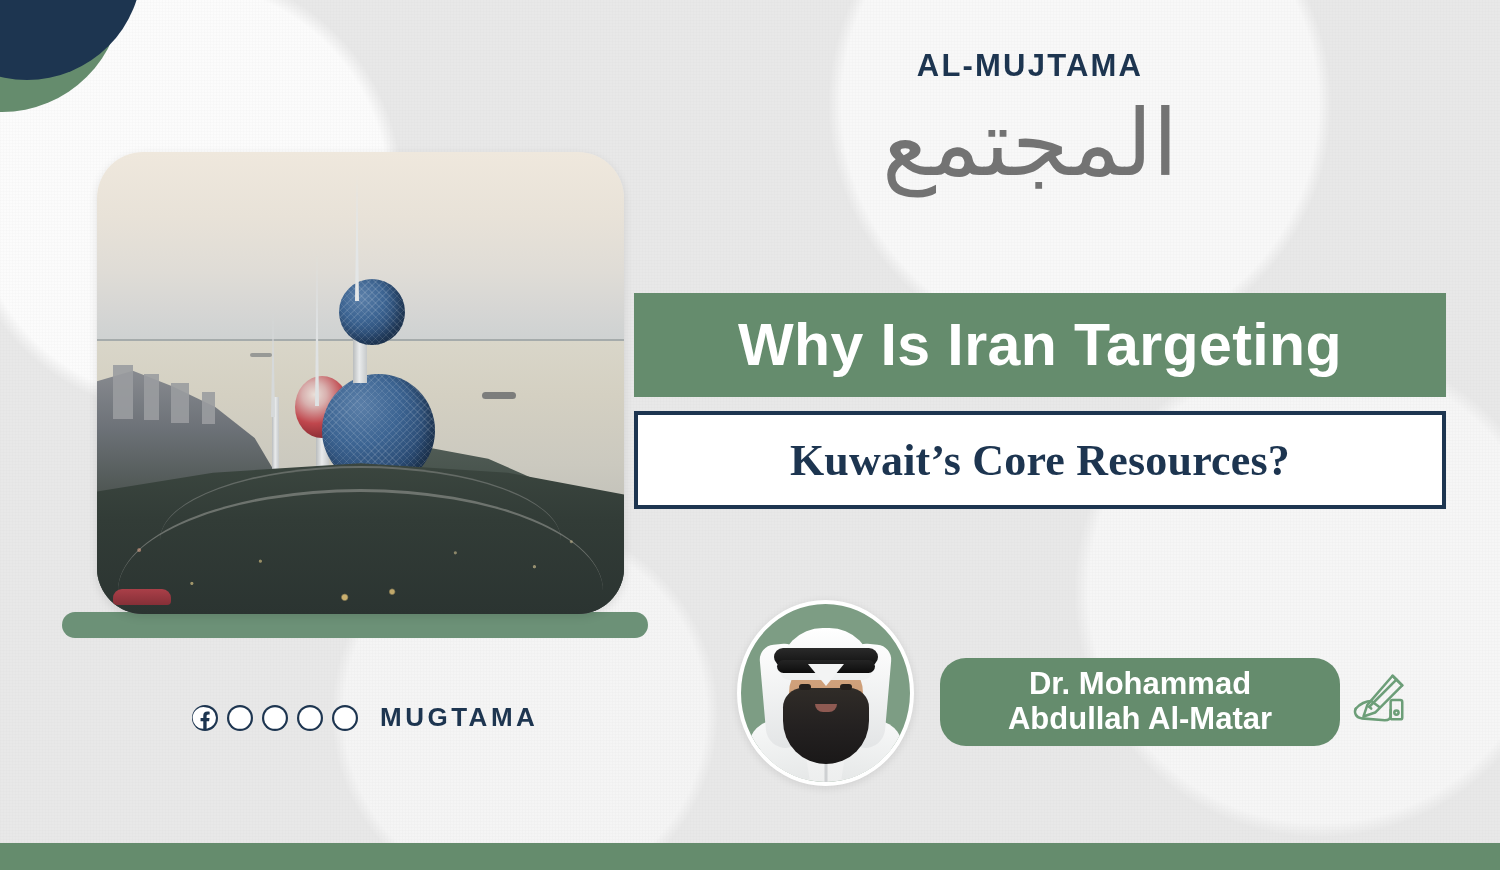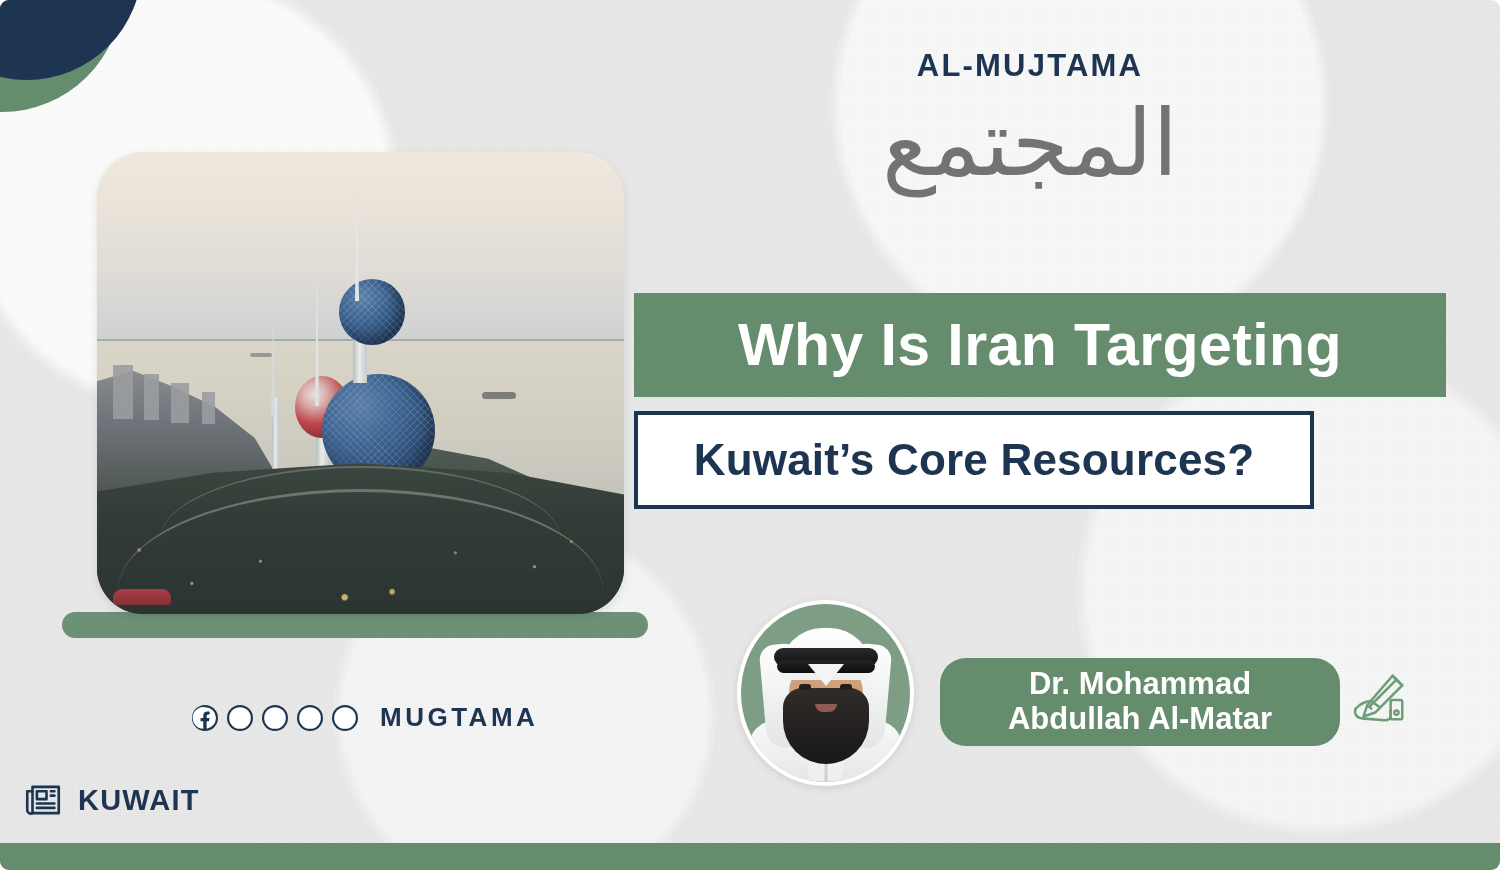--- a/index.html
+++ b/index.html
@@ -9,21 +9,20 @@
     width:1500px; height:870px;
     overflow:hidden;
     font-family:"Liberation Sans", sans-serif;
   }
 
   #poster {
     position:relative;
     width:1500px; height:870px;
     background:#e9e9e9;
     overflow:hidden;
-    border-radius:9px;
   }
 
   
   .texture {
     position:absolute; inset:0;
     background-color:#e8e8e8;
     background-image:
       radial-gradient(circle at 12% 22%, rgba(255,255,255,.85) 0 14%, transparent 15%),
       radial-gradient(circle at 72% 12%, rgba(255,255,255,.7) 0 18%, transparent 19%),
       radial-gradient(circle at 88% 68%, rgba(255,255,255,.6) 0 16%, transparent 17%),
@@ -184,24 +183,24 @@
     position:absolute; left:634px; top:293px;
     width:812px; height:104px;
     background:#658c6d;
     display:flex; align-items:center; justify-content:center;
   }
   .title-green span{
     color:#ffffff; font-size:59px; font-weight:700; letter-spacing:.4px;
   }
   .title-white{
     position:absolute; left:634px; top:411px;
-    width:680px; height:98px;
+    width:812px; height:98px;
     background:#ffffff;
     border:4px solid #1d3550;
-    display:flex; align-items:center; justify-content:center;
+    display:flex; align-items:center; justify-content:center;font-family:Liberation Serif, serif;
   }
   .title-white span{
     color:#1d3550; font-size:44px; font-weight:700; letter-spacing:.2px;
   }
 
   
   .social-row{
     position:absolute; left:192px; top:702px;
     display:flex; align-items:center; gap:9px;
   }
@@ -457,26 +456,15 @@
       <path d="M46 8 L56 18"></path>
       <path d="M22 40 L24 42"></path>
       <path d="M50 12 L22 40"></path>
       <path d="M8 42 c4-5 11-8 16-8 l8 6"></path>
       <path d="M8 42 c-2 4 0 9 6 10 l24 2 c4 0 6-2 6-5 l0-6"></path>
       <rect x="44" y="33" width="12" height="20" rx="2"></rect>
       <circle cx="50" cy="46" r="2.2"></circle>
     </svg>
   </div>
 
-  <div class="footer-badge">
-    <div class="np-icon">
-      <svg viewBox="0 0 48 48" width="42" height="42" fill="none" stroke="currentColor" stroke-width="3" stroke-linejoin="round" stroke-linecap="round">
-        <path d="M12 9 h30 v30 h-30 z"></path>
-        <path d="M12 14 h-6 v21 a4 4 0 0 0 6 4"></path>
-        <rect x="17" y="14" width="11" height="9"></rect>
-        <path d="M33 14 h4 M33 19 h4 M17 28 h20 M17 33 h20"></path>
-      </svg>
-    </div>
-    <div class="np-label">KUWAIT</div>
-  </div>
 
   <div class="bottom-bar"></div>
 </div>
 
 </body></html>

